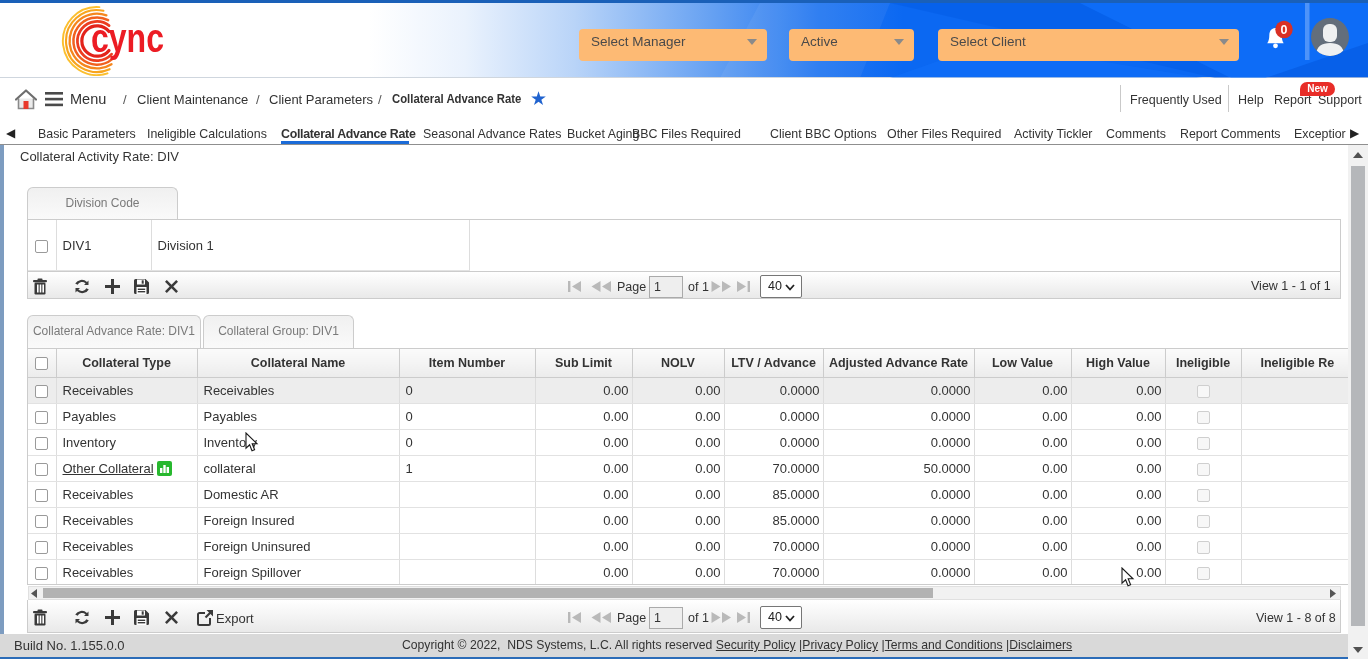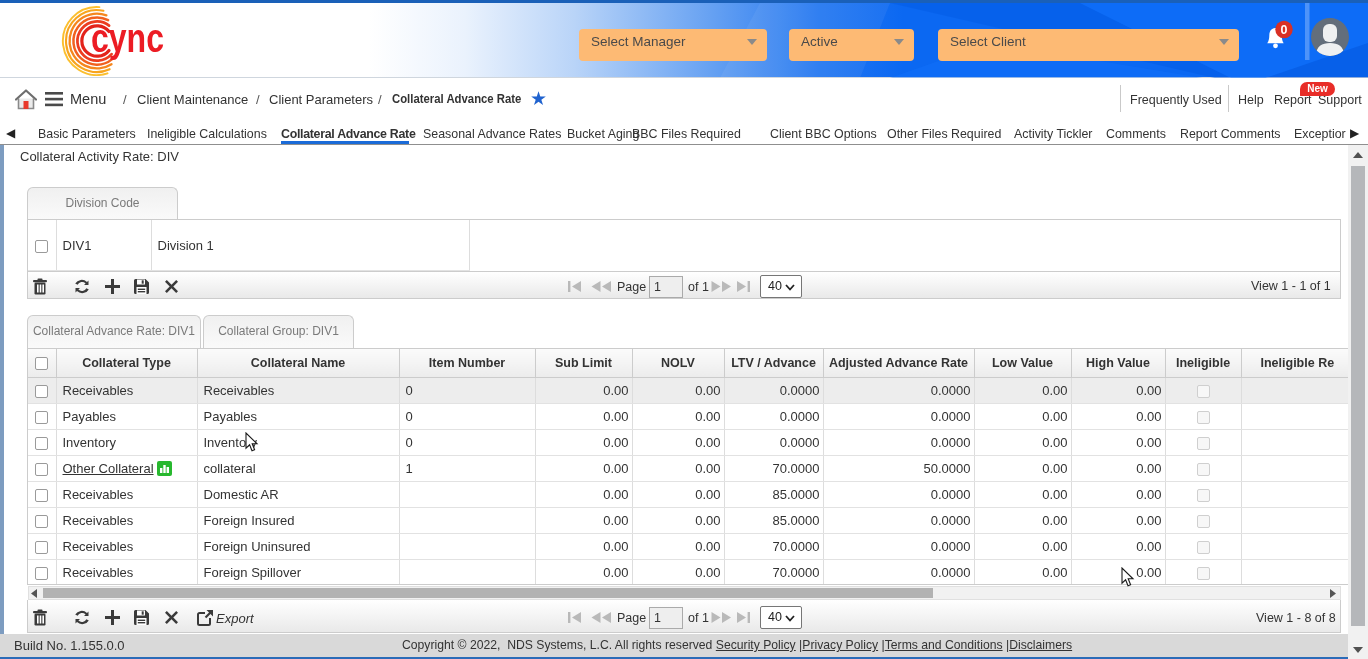--- a/index.html
+++ b/index.html
@@ -370,21 +370,21 @@
   <svg class="abs" style="left:32px;top:609px;" width="150" height="17" viewBox="0 0 150 17">
     <use href="#i-trash" x="0" y="0"></use>
       <use href="#i-refresh" x="42" y="0"></use>
       <use href="#i-plus" x="72" y="0"></use>
     <use href="#i-save" x="101" y="0"></use>
       <use href="#i-x" x="131" y="0"></use>
   </svg>
   <svg class="abs" style="left:197px;top:609px;" width="17" height="17" viewBox="0 0 17 17">
       <use href="#i-export"></use>
     </svg>
-  <span class="pg" style="left:216px;top:611px;font-size:13px;font-style:italic;">Export</span>
+  <span class="pg" style="left:216px;top:611px;font-size:13px;">Export</span>
   <svg class="abs" style="left:568px;top:612px;" width="14" height="11" viewBox="0 0 14 11">
       <use href="#p-first"></use>
     </svg>
   <svg class="abs" style="left:591px;top:612px;" width="21" height="11" viewBox="0 0 21 11">
       <use href="#p-prev"></use>
     </svg>
   <span class="pg" style="left:617px;top:611px;">Page</span>
   <div class="pg-input" style="left:649px;top:607px;">1</div>
   <span class="pg" style="left:688px;top:611px;">of 1</span>
   <svg class="abs" style="left:711px;top:612px;" width="21" height="11" viewBox="0 0 21 11">

